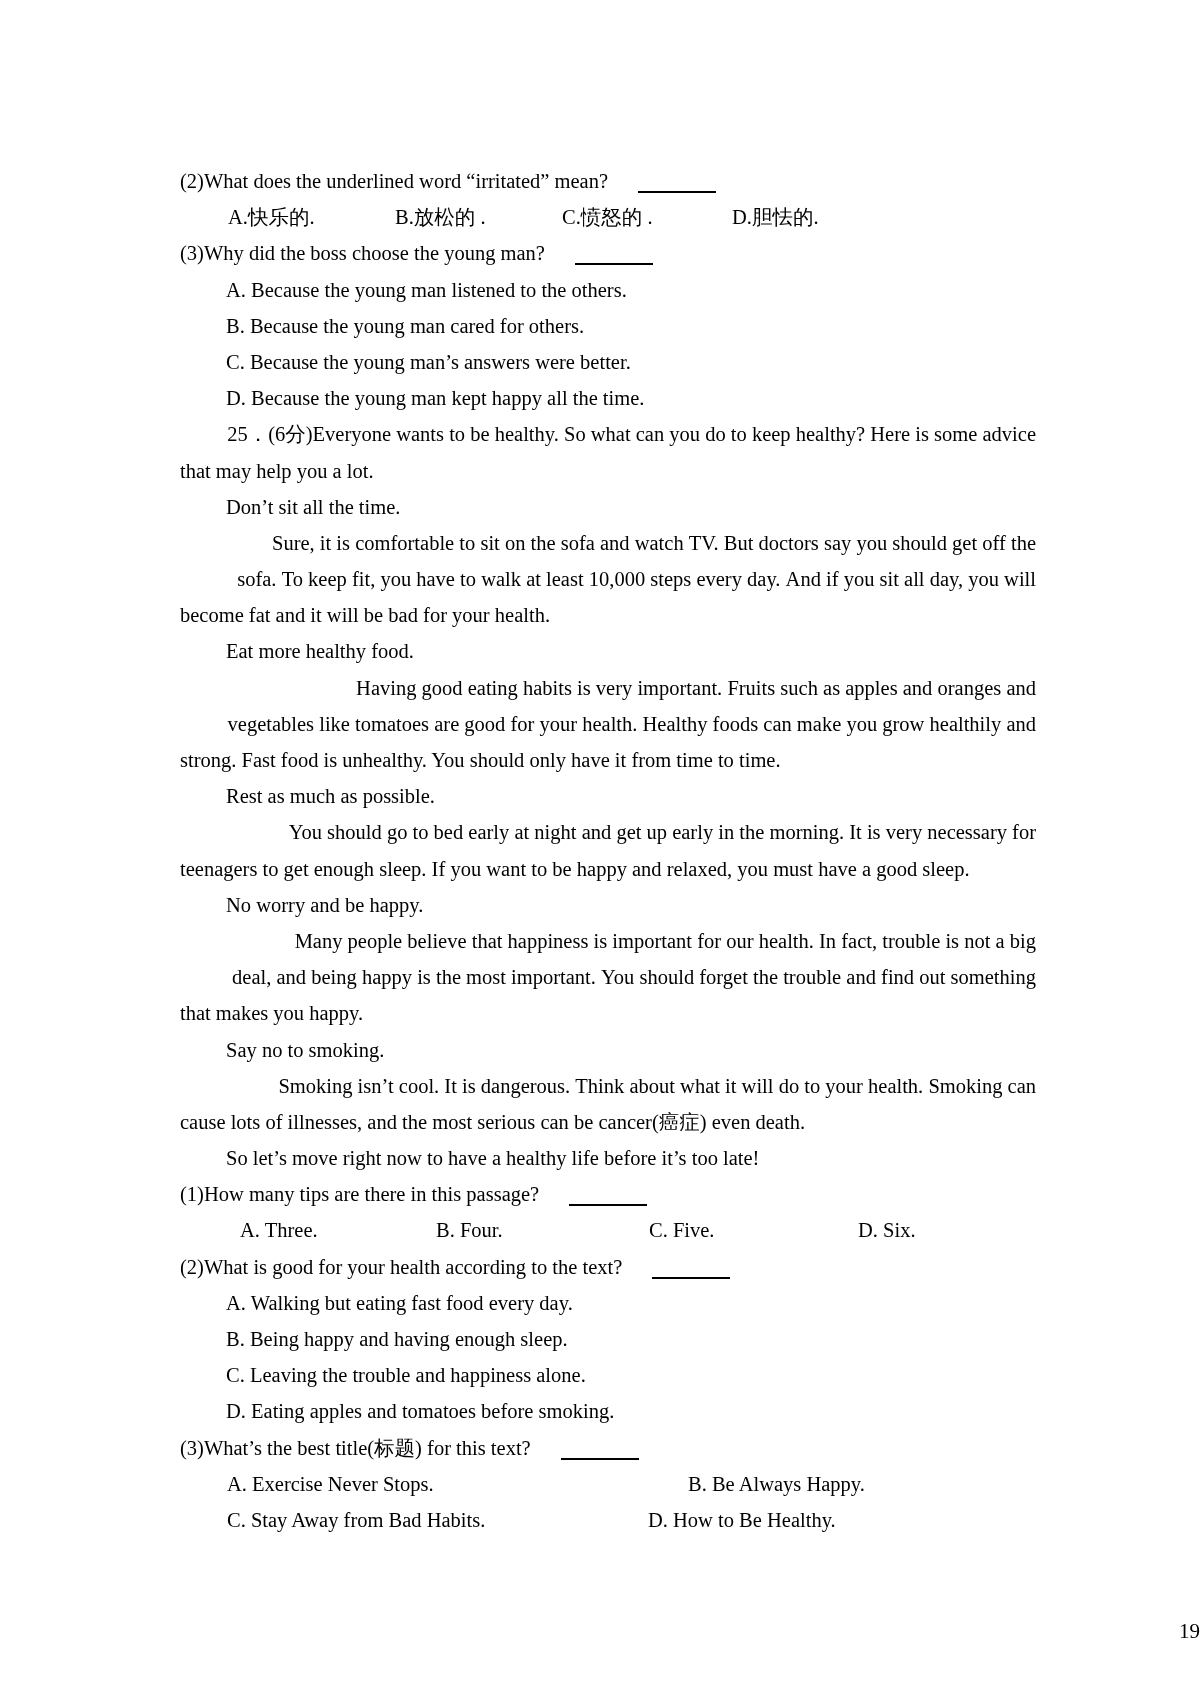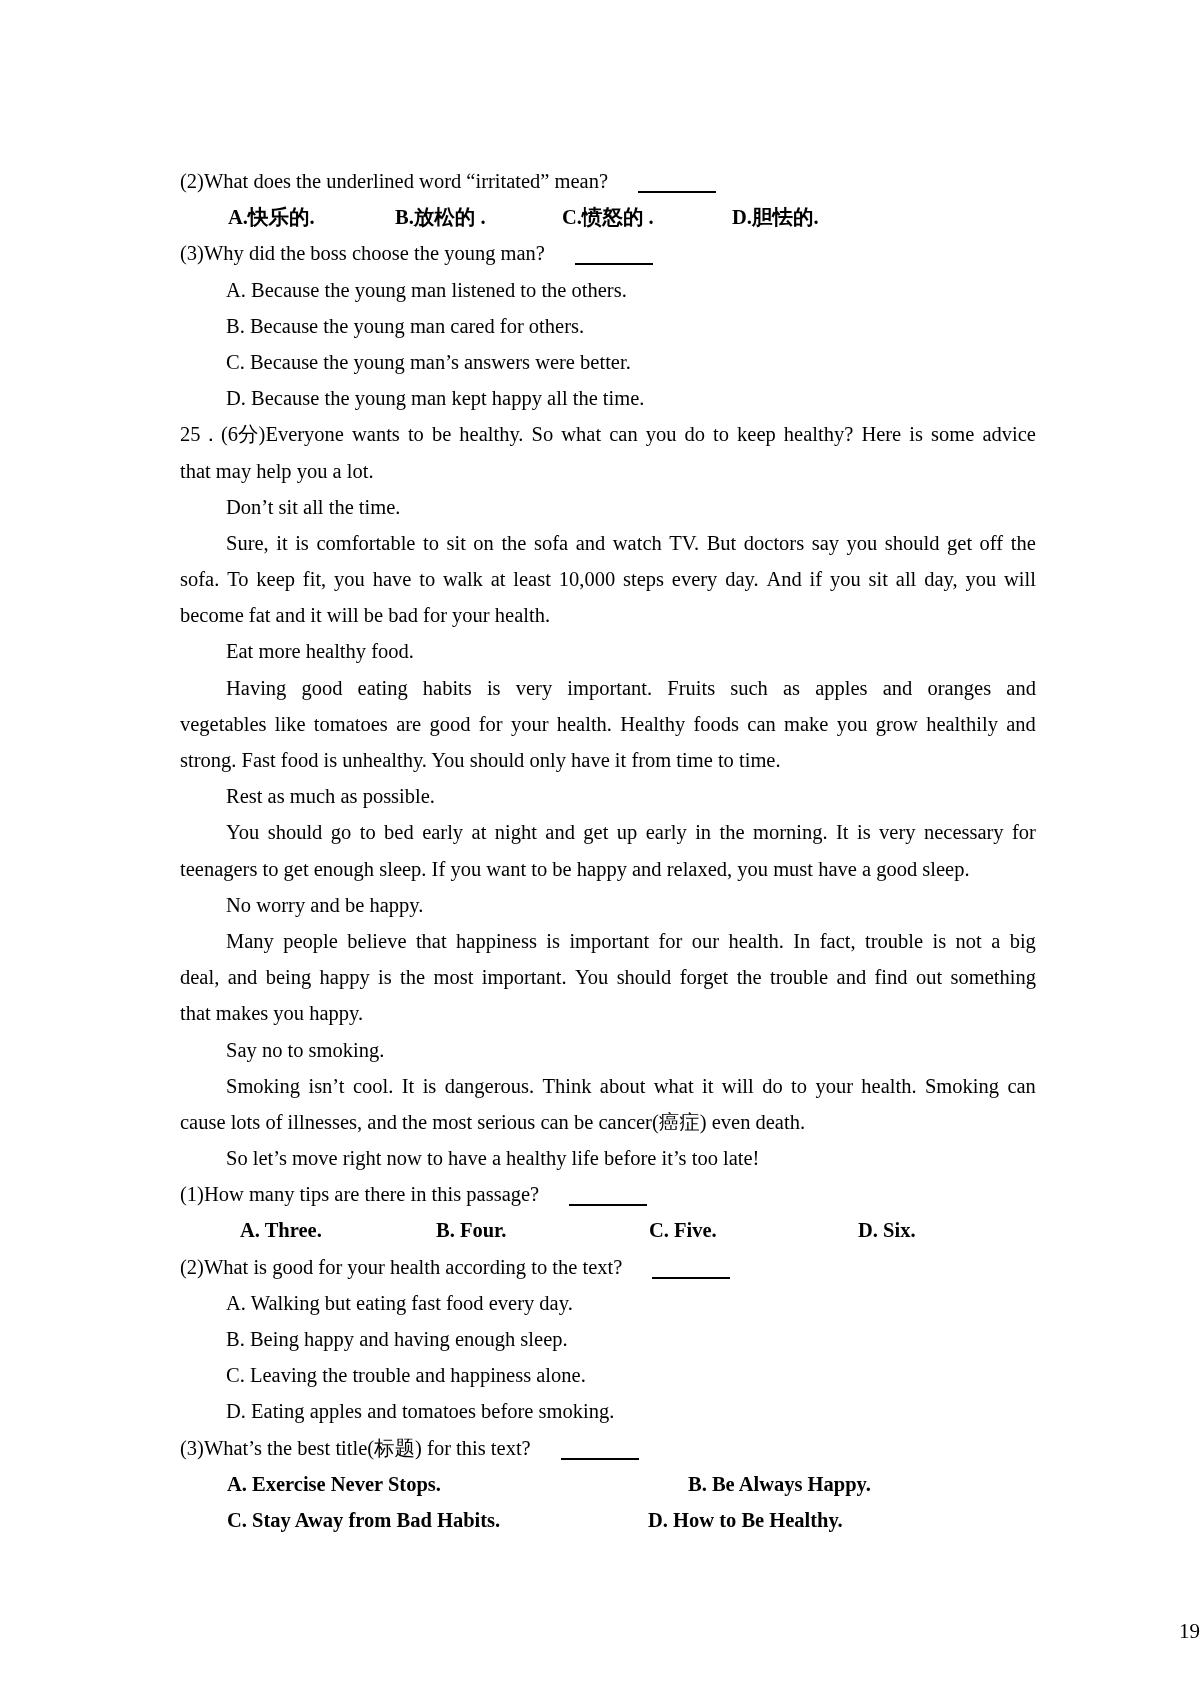--- a/index.html
+++ b/index.html
@@ -29,30 +29,29 @@
   .line {
     position: relative;
     height: 36.2px;
     line-height: 36.2px;
     font-size: 20.5px;
     white-space: nowrap;
   }
   .line.indent { padding-left: 46px; }
   .line.justify {
     display: flex;
-    justify-content: space-between;
+    justify-content: flex-end;
     white-space: pre;
   }
   .line.justify .w { white-space: pre; }
   .line.cols { white-space: normal; }
   .line.cols .col {
     position: absolute;
     top: 0;
     white-space: nowrap;
-    font-weight: bold;
   }
   .blank {
     display: inline-block;
     width: 78px;
     height: 14px;
     border-bottom: 2px solid #000;
     margin-left: 30px;
     vertical-align: -5px;
   }
   .page-number {

